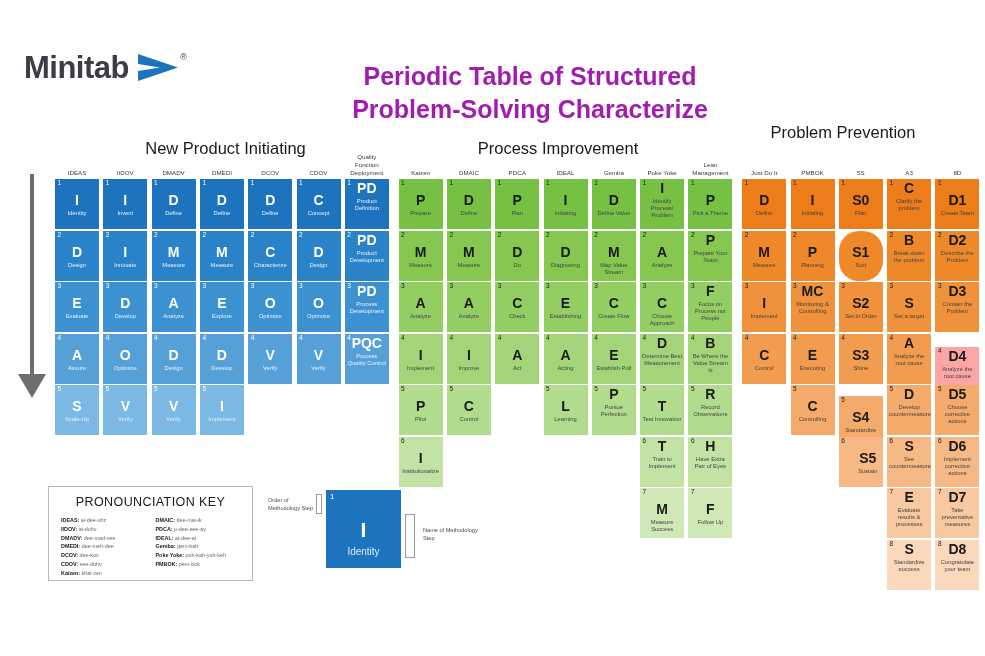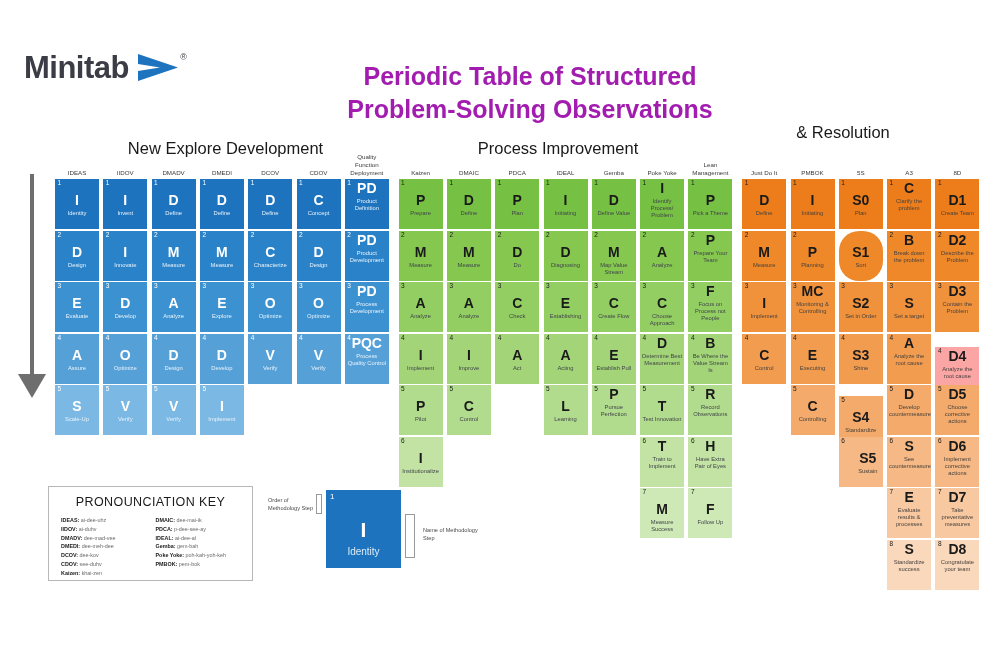--- a/index.html
+++ b/index.html
@@ -170,27 +170,27 @@
   <span class="mark">
     <svg width="40" height="27" viewBox="0 0 40 27" aria-hidden="true">
       <polygon points="0,0 40,13.5 0,27 0,17 22,13.5 0,10" fill="#1d73bd"></polygon>
     </svg>
     <span class="reg">®</span>
   </span>
 </div>
 
 <div id="title">
   <div>Periodic Table of Structured</div>
-  <div>Problem-Solving Observations</div>
+  <div>Problem-Solving Characterize</div>
 </div>
 
-<div class="section-title" id="sec-npd">New Explore Development</div>
+<div class="section-title" id="sec-npd">New Product Initiating</div>
 <div class="section-title" id="sec-pi">Process Improvement</div>
 <div class="section-title" id="sec-ppr">
-  <div>&amp; Resolution</div>
+  <div>Problem Prevention</div>
 </div>
 
 <div id="arrow">
   <div class="stem"></div>
   <div class="head"></div>
 </div>
 
 <div id="grid">
     <div class="col" style="left: 0px;">
       <div class="col-head">IDEAS</div>

